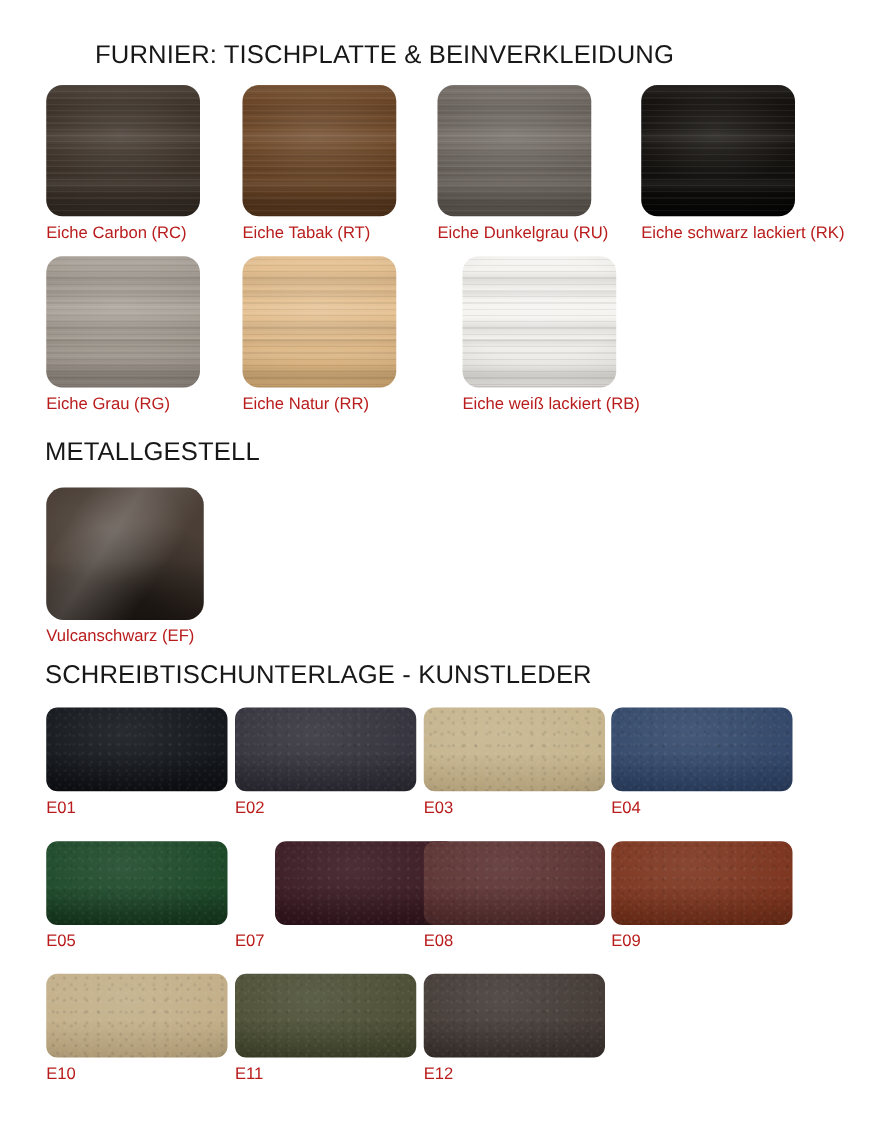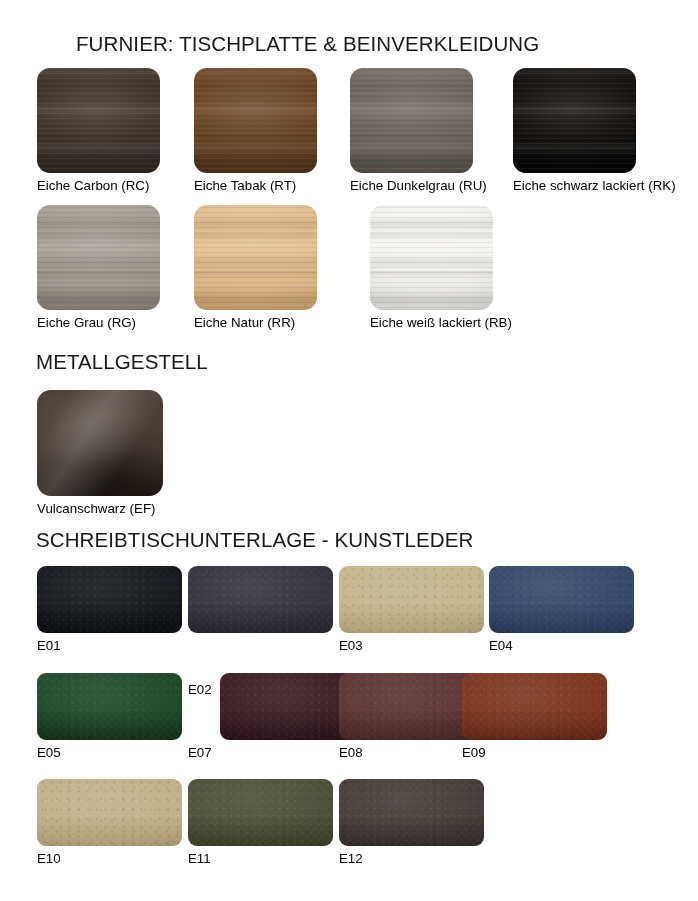--- a/index.html
+++ b/index.html
@@ -46,21 +46,21 @@
     content: "";
     position: absolute;
     left: 0; top: 0; right: 0; bottom: 0;
     pointer-events: none;
   }
   .caption {
     position: absolute;
     left: 0;
     font-size: 13.3px;
     line-height: 15px;
-    color: #000000;
+    color: #b91c1c;
     white-space: nowrap;
   }
 
   
   .veneer .chip {
     width: 123px;
     height: 105px;
     border-radius: 13px;
   }
   .grain {
@@ -243,21 +243,21 @@
         <div class="leather-sheen"></div>
       </div>
       <div class="caption" style="top:72px;">E01</div>
     </div>
 
     <div class="swatch leather" style="left:188px; top:566px;">
       <div class="chip" style="background: linear-gradient(rgb(54, 52, 62) 0%, rgb(54, 52, 62) 55%, rgb(38, 36, 44) 100%);">
         <div class="grainpebble"></div>
         <div class="leather-sheen"></div>
       </div>
-      <div class="caption" style="top:72px;margin-top:44px;">E02</div>
+      <div class="caption" style="top:72px;">E02</div>
     </div>
 
     <div class="swatch leather" style="left:339px; top:566px;border-radius:16px;">
       <div class="chip" style="background: linear-gradient(rgb(198, 181, 142) 0%, rgb(198, 181, 142) 55%, rgb(178, 160, 122) 100%);">
         <div class="grainpebble"></div>
         <div class="leather-sheen"></div>
       </div>
       <div class="caption" style="top:72px;">E03</div>
     </div>
 
@@ -286,21 +286,21 @@
     </div>
 
     <div class="swatch leather" style="left:339px; top:673px;">
       <div class="chip" style="background: linear-gradient(rgb(93, 52, 52) 0%, rgb(93, 52, 52) 55%, rgb(71, 37, 38) 100%);">
         <div class="grainpebble"></div>
         <div class="leather-sheen"></div>
       </div>
       <div class="caption" style="top:72px;">E08</div>
     </div>
 
-    <div class="swatch leather" style="left:462px; top:673px;">
+    <div class="swatch leather" style="left:489px; top:673px;">
       <div class="chip" style="background: linear-gradient(rgb(125, 54, 32) 0%, rgb(125, 54, 32) 55%, rgb(99, 40, 21) 100%);">
         <div class="grainpebble"></div>
         <div class="leather-sheen"></div>
       </div>
       <div class="caption" style="top:72px;">E09</div>
     </div>
 
     <div class="swatch leather" style="left:37px; top:779px;">
       <div class="chip" style="background: linear-gradient(rgb(195, 176, 138) 0%, rgb(195, 176, 138) 55%, rgb(174, 155, 118) 100%);">
         <div class="grainpebble"></div>

